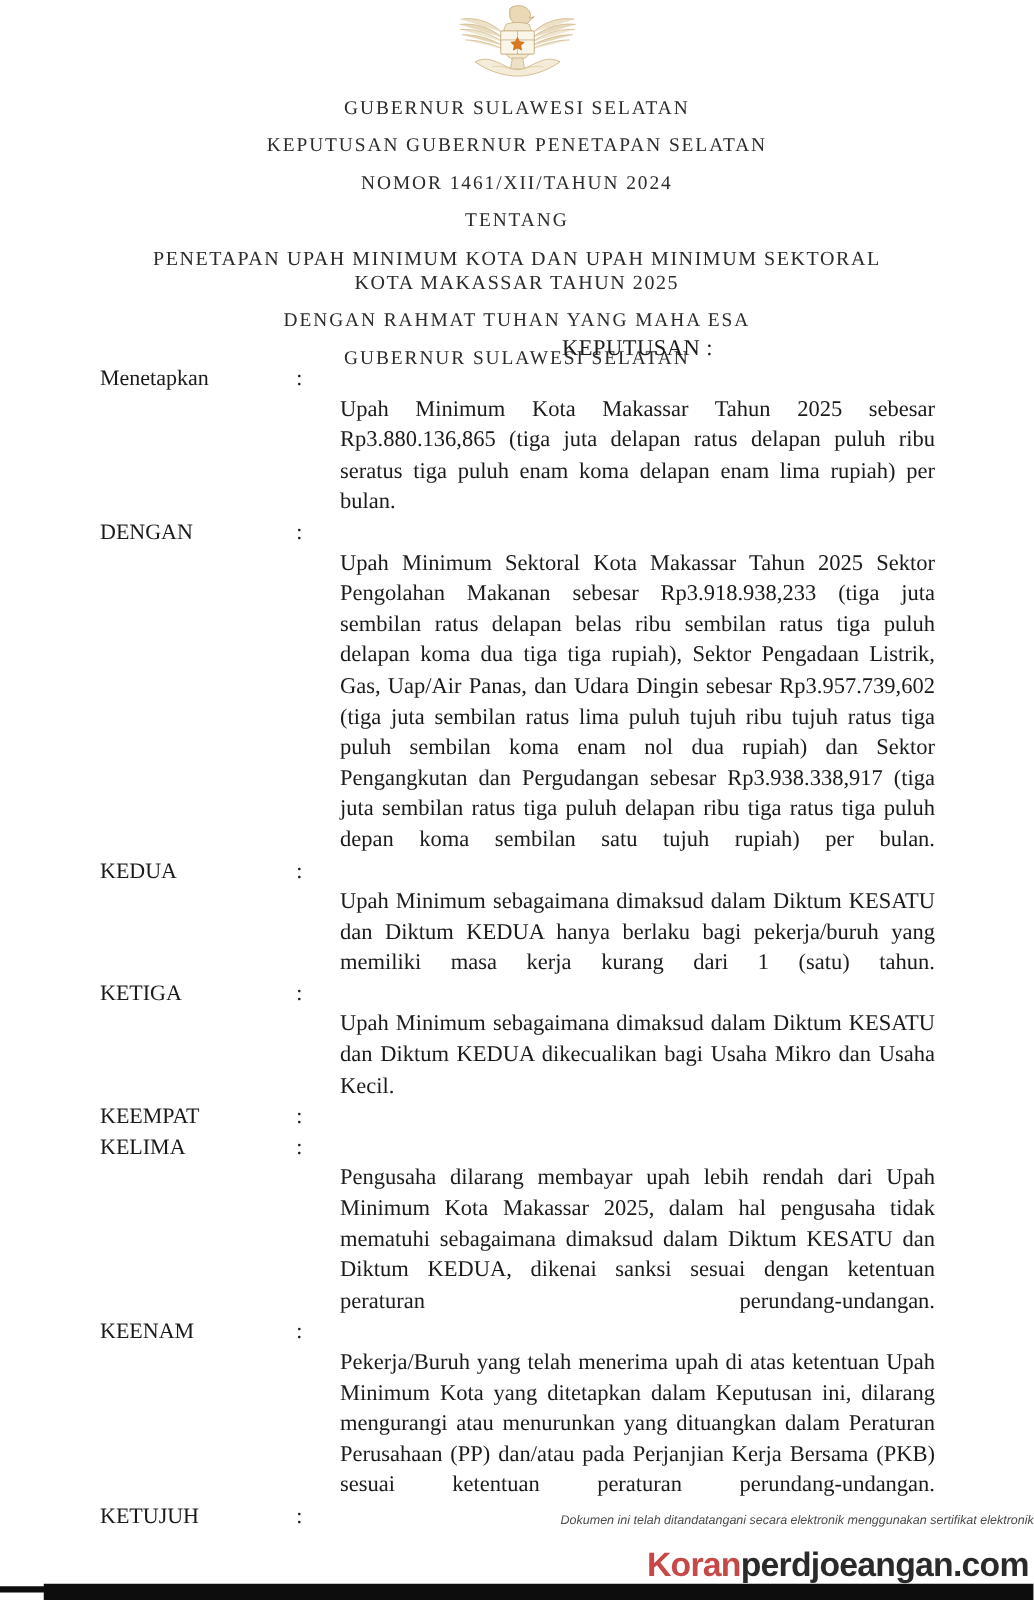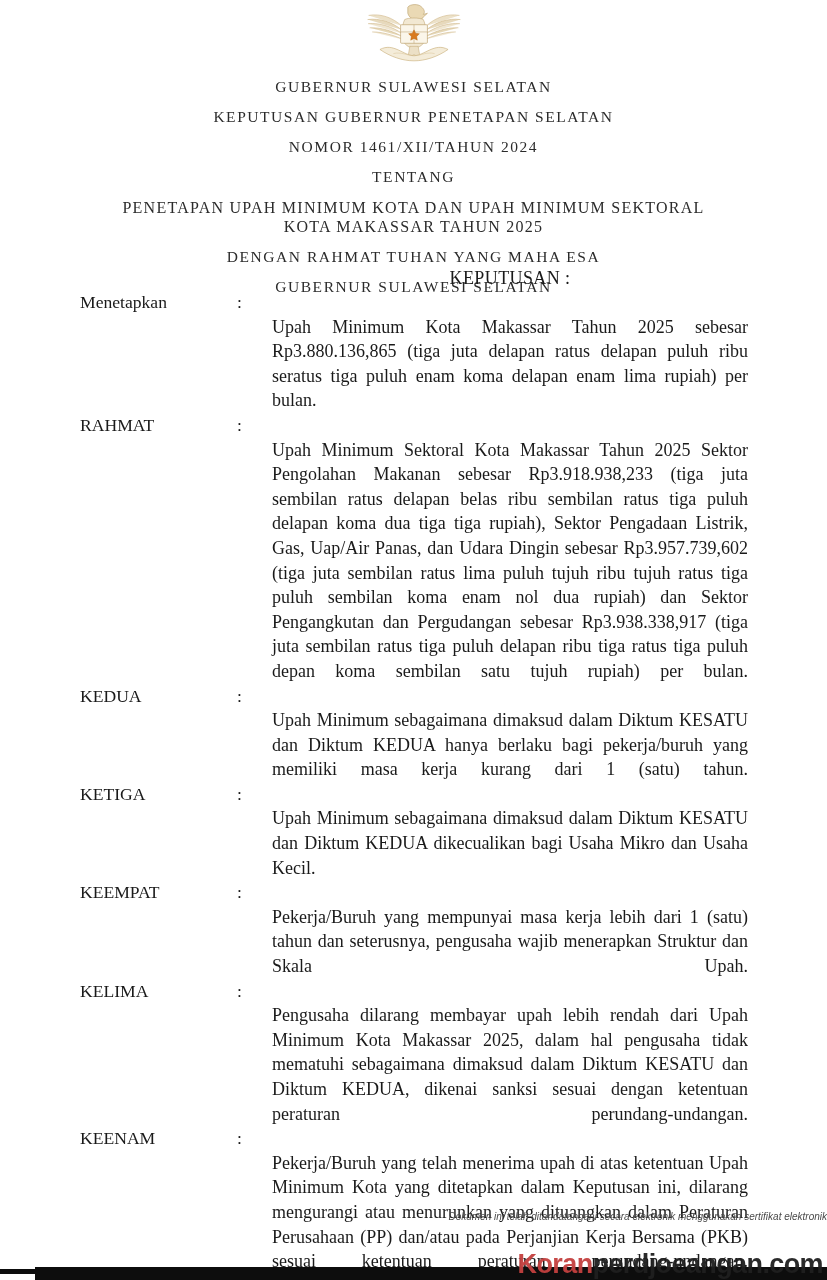--- a/index.html
+++ b/index.html
@@ -148,21 +148,21 @@
     bottom: 6px;
     width: 40px;
     height: 5px;
     background: #0d0d0d;
   }
 
   
   .watermark {
     position: absolute;
     right: 4px;
-    bottom: 2px;
+    bottom: 14px;
     font-family: "Liberation Sans", "DejaVu Sans", sans-serif;
     font-weight: bold;
     font-size: 27px;
     letter-spacing: -0.6px;
     line-height: 1;
     white-space: nowrap;
     opacity: 0.95;
     margin-left: 47px;
   }
   .wm-a { color: #c4403f; }
@@ -230,21 +230,21 @@
 
   <div class="clauses">
 
     <div class="clause">
       <div class="clause-label">Menetapkan</div>
       <div class="clause-colon">:</div>
       <div class="clause-text noj"></div>
     </div>
 
     <div class="clause">
-      <div class="clause-label">RAHMAT</div>
+      <div class="clause-label">DENGAN</div>
       <div class="clause-colon">:</div>
       <div class="clause-text">Upah Minimum Kota Makassar Tahun 2025 sebesar Rp3.880.136,865 (tiga juta delapan ratus delapan puluh ribu seratus tiga puluh enam koma delapan enam lima rupiah) per bulan.</div>
     </div>
 
     <div class="clause">
       <div class="clause-label">KEDUA</div>
       <div class="clause-colon">:</div>
       <div class="clause-text">Upah Minimum Sektoral Kota Makassar Tahun 2025 Sektor Pengolahan Makanan sebesar Rp3.918.938,233 (tiga juta sembilan ratus delapan belas ribu sembilan ratus tiga puluh delapan koma dua tiga tiga rupiah), Sektor Pengadaan Listrik, Gas, Uap/Air Panas, dan Udara Dingin sebesar Rp3.957.739,602 (tiga juta sembilan ratus lima puluh tujuh ribu tujuh ratus tiga puluh sembilan koma enam nol dua rupiah) dan Sektor Pengangkutan dan Pergudangan sebesar Rp3.938.338,917 (tiga juta sembilan ratus tiga puluh delapan ribu tiga ratus tiga puluh depan koma sembilan satu tujuh rupiah) per bulan.</div>
     </div>
 
@@ -256,21 +256,20 @@
 
     <div class="clause">
       <div class="clause-label">KEEMPAT</div>
       <div class="clause-colon">:</div>
       <div class="clause-text">Upah Minimum sebagaimana dimaksud dalam Diktum KESATU dan Diktum KEDUA dikecualikan bagi Usaha Mikro dan Usaha Kecil.</div>
     </div>
 
     <div class="clause">
       <div class="clause-label">KELIMA</div>
       <div class="clause-colon">:</div>
-      <div class="clause-text">Pekerja/Buruh yang mempunyai masa kerja lebih dari 1 (satu) tahun dan seterusnya, pengusaha wajib menerapkan Struktur dan Skala Upah.</div>
     </div>
 
     <div class="clause">
       <div class="clause-label">KEENAM</div>
       <div class="clause-colon">:</div>
       <div class="clause-text">Pengusaha dilarang membayar upah lebih rendah dari Upah Minimum Kota Makassar 2025, dalam hal pengusaha tidak mematuhi sebagaimana dimaksud dalam Diktum KESATU dan Diktum KEDUA, dikenai sanksi sesuai dengan ketentuan peraturan perundang-undangan.</div>
     </div>
 
     <div class="clause">
       <div class="clause-label">KETUJUH</div>

